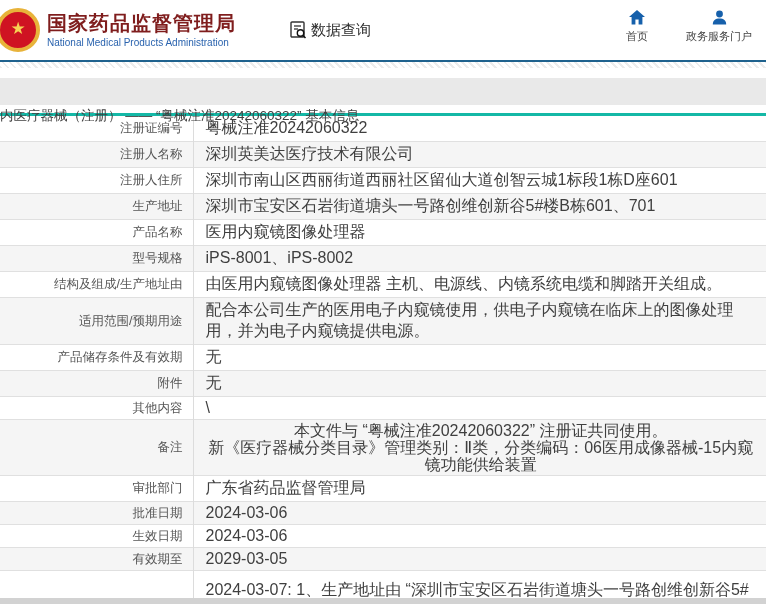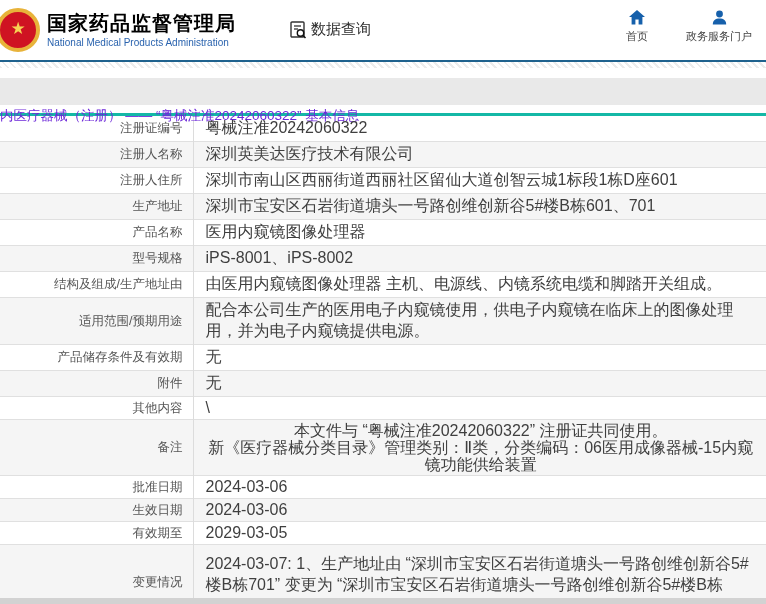--- a/index.html
+++ b/index.html
@@ -7,36 +7,36 @@
     font-family:"Liberation Sans","DejaVu Sans",sans-serif; }
 
   
   .header { height:60px; display:flex; align-items:center; position:relative; background:#fff; }
   .brand { display:flex; align-items:center; margin-left:-4px; cursor:pointer; }
   .emblem { width:44px; height:44px; border-radius:50%; background:#cf1322;
     border:4px solid #e8b33a; position:relative; flex:0 0 auto; }
   .emblem .star { position:absolute; top:45%; left:50%; transform:translate(-50%,-50%);
     color:#f7d354; font-size:17px; line-height:1; }
   .brand-text { margin-left:7px; }
-  .brand-title { color:#000000; font-size:20px; font-weight:bold; letter-spacing:1px; line-height:1.15; }
+  .brand-title { color:#7f1d1d; font-size:20px; font-weight:bold; letter-spacing:1px; line-height:1.15; }
   .brand-sub { color:#2a63ae; font-size:10px; margin-top:2px; }
-  .nav-query { display:flex; margin-left:52px; cursor:pointer; }
+  .nav-query { display:flex; align-items:center; margin-left:52px; cursor:pointer; }
   .nav-query svg { display:block; }
   .nav-query-label { font-size:15px; color:#2b2b2b; margin-left:3px; }
   .top-links { position:absolute; right:14px; top:10px; display:flex; gap:38px; }
   .top-link { display:flex; flex-direction:column; align-items:center; cursor:pointer; }
   .top-link svg { display:block; }
   .top-link-label { font-size:11px; color:#444; margin-top:4px; white-space:nowrap; }
 
   
   .blue-line { height:2px; background:#1f628e; }
   .hatch { height:6px; background:repeating-linear-gradient(45deg,#ececec 0 2px,#ffffff 2px 5px); }
   .gap-white { height:10px; background:#fff; }
   .title-bar { height:27px; background:#e9e9e9; display:flex; align-items:center; }
-  .title-bar-text { color:#6d28d9; font-size:13.5px; white-space:nowrap; margin-left:0;margin-top:48px; }
+  .title-bar-text { color:#404040; font-size:13.5px; white-space:nowrap; margin-left:0;margin-top:48px; }
 
   .gap2 { height:8px; background:#fff; }
 
   
   table.info { width:100%; border-collapse:collapse; table-layout:fixed; }
   table.info tr { height:23px; border-bottom:1px solid #e0e0e0; background:#fff; }
   table.info tr:first-child { border-top:3px solid #14b8a6; }
   table.info tr:nth-child(even) { background:#f5f5f5; }
   td.label-cell { width:193px; text-align:right; color:#555; font-size:12.5px;
     padding:2px 10px 2px 4px; border-right:1px solid #dcdcdc; vertical-align:middle; }
@@ -176,20 +176,26 @@
         <td class="label-cell"><span class="label-wrap">
             <span>备注</span>
           </span></td>
         <td class="value-cell">
           <div class="vline">本文件与 “粤械注准20242060322” 注册证共同使用。</div>
           <div class="vline">新《医疗器械分类目录》管理类别：Ⅱ类，分类编码：06医用成像器械-15内窥镜功能供给装置</div>
         </td>
       </tr>
       <tr>
         <td class="label-cell"><span class="label-wrap">
+            <span>审批部门</span>
+          </span></td>
+        <td class="value-cell"><span>广东省药品监督管理局</span></td>
+      </tr>
+      <tr>
+        <td class="label-cell"><span class="label-wrap">
             <span>批准日期</span>
           </span></td>
         <td class="value-cell"><span>2024-03-06</span></td>
       </tr>
       <tr>
         <td class="label-cell"><span class="label-wrap">
             <span>生效日期</span>
           </span></td>
         <td class="value-cell"><span>2024-03-06</span></td>
       </tr>

